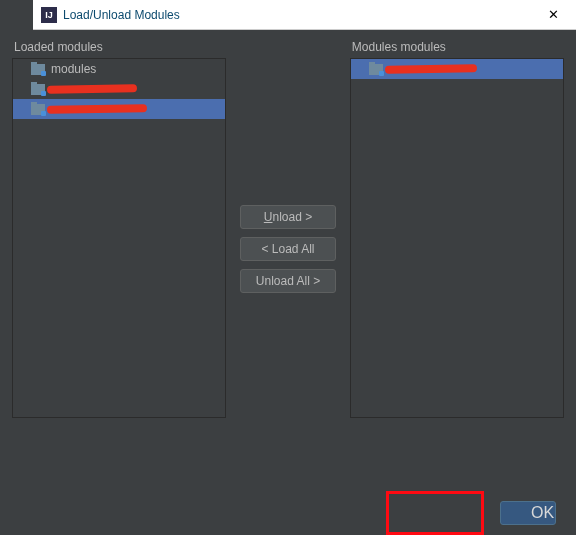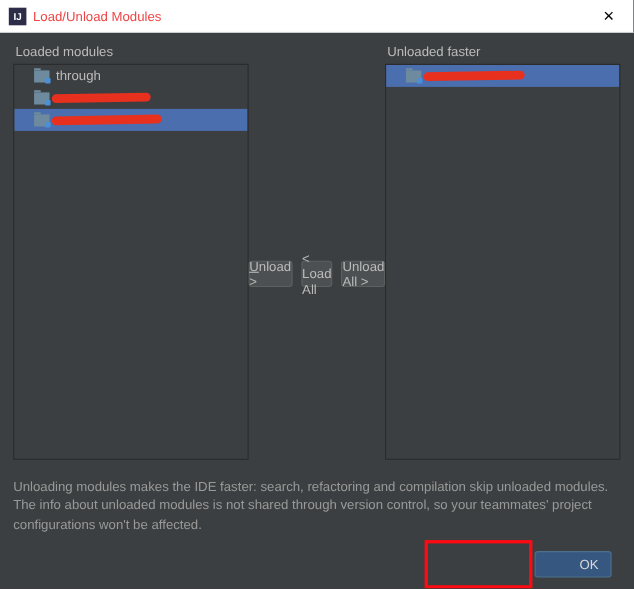--- a/index.html
+++ b/index.html
@@ -10,35 +10,36 @@
       width: 576px;
       height: 535px;
       overflow: hidden;
     }
     .titlebar {
       background: #ffffff;
       height: 30px;
       display: flex;
       align-items: center;
       border-bottom: 1px solid #cccccc;
+      margin-left: 33px;
     }
     .titlebar-icon {
       width: 16px;
       height: 16px;
       background: #2d2d4a;
       margin: 0 6px 0 8px;
       display: flex;
       align-items: center;
       justify-content: center;
       color: #fff;
       font-size: 9px;
       font-weight: bold;
     }
     .titlebar-title {
-      color: #ef4444;
+      color: #0c4a6e;
       font-size: 12px;
       flex: 1;
     }
     .titlebar-close {
       width: 45px;
       height: 30px;
       display: flex;
       align-items: center;
       justify-content: center;
       color: #000;
@@ -117,21 +118,21 @@
     .redact {
       position: absolute;
       height: 8px;
       background: #e8301f;
       border-radius: 4px;
       transform: rotate(-1deg);
     }
     .col-mid {
       width: 112px;
       display: flex;
-      flex-direction: row;
+      flex-direction: column;
       justify-content: center;
       align-items: center;
       gap: 8px;
       padding-top: 40px;
     }
     .mid-btn {
       width: 96px;
       height: 24px;
       background: #4c5052;
       border: 1px solid #5e6060;
@@ -152,24 +153,24 @@
     }
     .footer {
       display: flex;
       justify-content: flex-end;
       align-items: center;
       gap: 8px;
       padding: 8px 8px 10px 0;
       margin-top: auto;
     }
     .footer-btn {
-      width: 70px;
+      width: 56px;
       height: 24px;
       border-radius: 3px;
-      font-size: 12px;
+      font-size: 16px;
       cursor: pointer;
       display: flex;
       align-items: center;
       justify-content: center;
       padding-left: 29px;
     }
     .btn-ok {
       background: #365880;
       border: 1px solid #4c708c;
       color: #d8d8d8;
@@ -198,21 +199,21 @@
 </div>
 
 <div class="dialog-body">
   <div class="columns">
 
     <div class="col-left">
       <div class="col-label">Loaded modules</div>
       <div class="list">
         <div class="list-item">
           <span class="folder-icon"></span>
-          <span>through</span>
+          <span>modules</span>
         </div>
         <div class="list-item">
           <span class="folder-icon"></span>
           <span style="visibility:hidden">redacted</span>
           <span class="redact" style="left:34px;width:90px;top:6px;"></span>
         </div>
         <div class="list-item selected">
           <span class="folder-icon"></span>
           <span style="visibility:hidden">redacted</span>
           <span class="redact" style="left:34px;width:100px;top:6px;"></span>
@@ -222,30 +223,29 @@
 
     <div class="col-mid">
       <div class="mid-btn">
           <span><span class="u">U</span>nload &gt;</span>
         </div>
       <div class="mid-btn">&lt; Load All</div>
       <div class="mid-btn">Unload All &gt;</div>
     </div>
 
     <div class="col-right">
-      <div class="col-label">Unloaded faster</div>
+      <div class="col-label">Modules modules</div>
       <div class="list">
         <div class="list-item selected">
           <span class="folder-icon"></span>
           <span style="visibility:hidden">redacted</span>
           <span class="redact" style="left:34px;width:92px;top:6px;"></span>
         </div>
       </div>
     </div>
   </div>
 
-  <div class="info-text">Unloading modules makes the IDE faster: search, refactoring and compilation skip unloaded modules. The info about unloaded modules is not shared through version control, so your teammates' project configurations won't be affected.</div>
 
   <div class="footer" style="position:relative;">
     <div class="ok-highlight" style="right:80px;top:-2px;"></div>
     <div class="footer-btn btn-ok">OK</div>
   </div>
 </div>
 
 </body></html>

